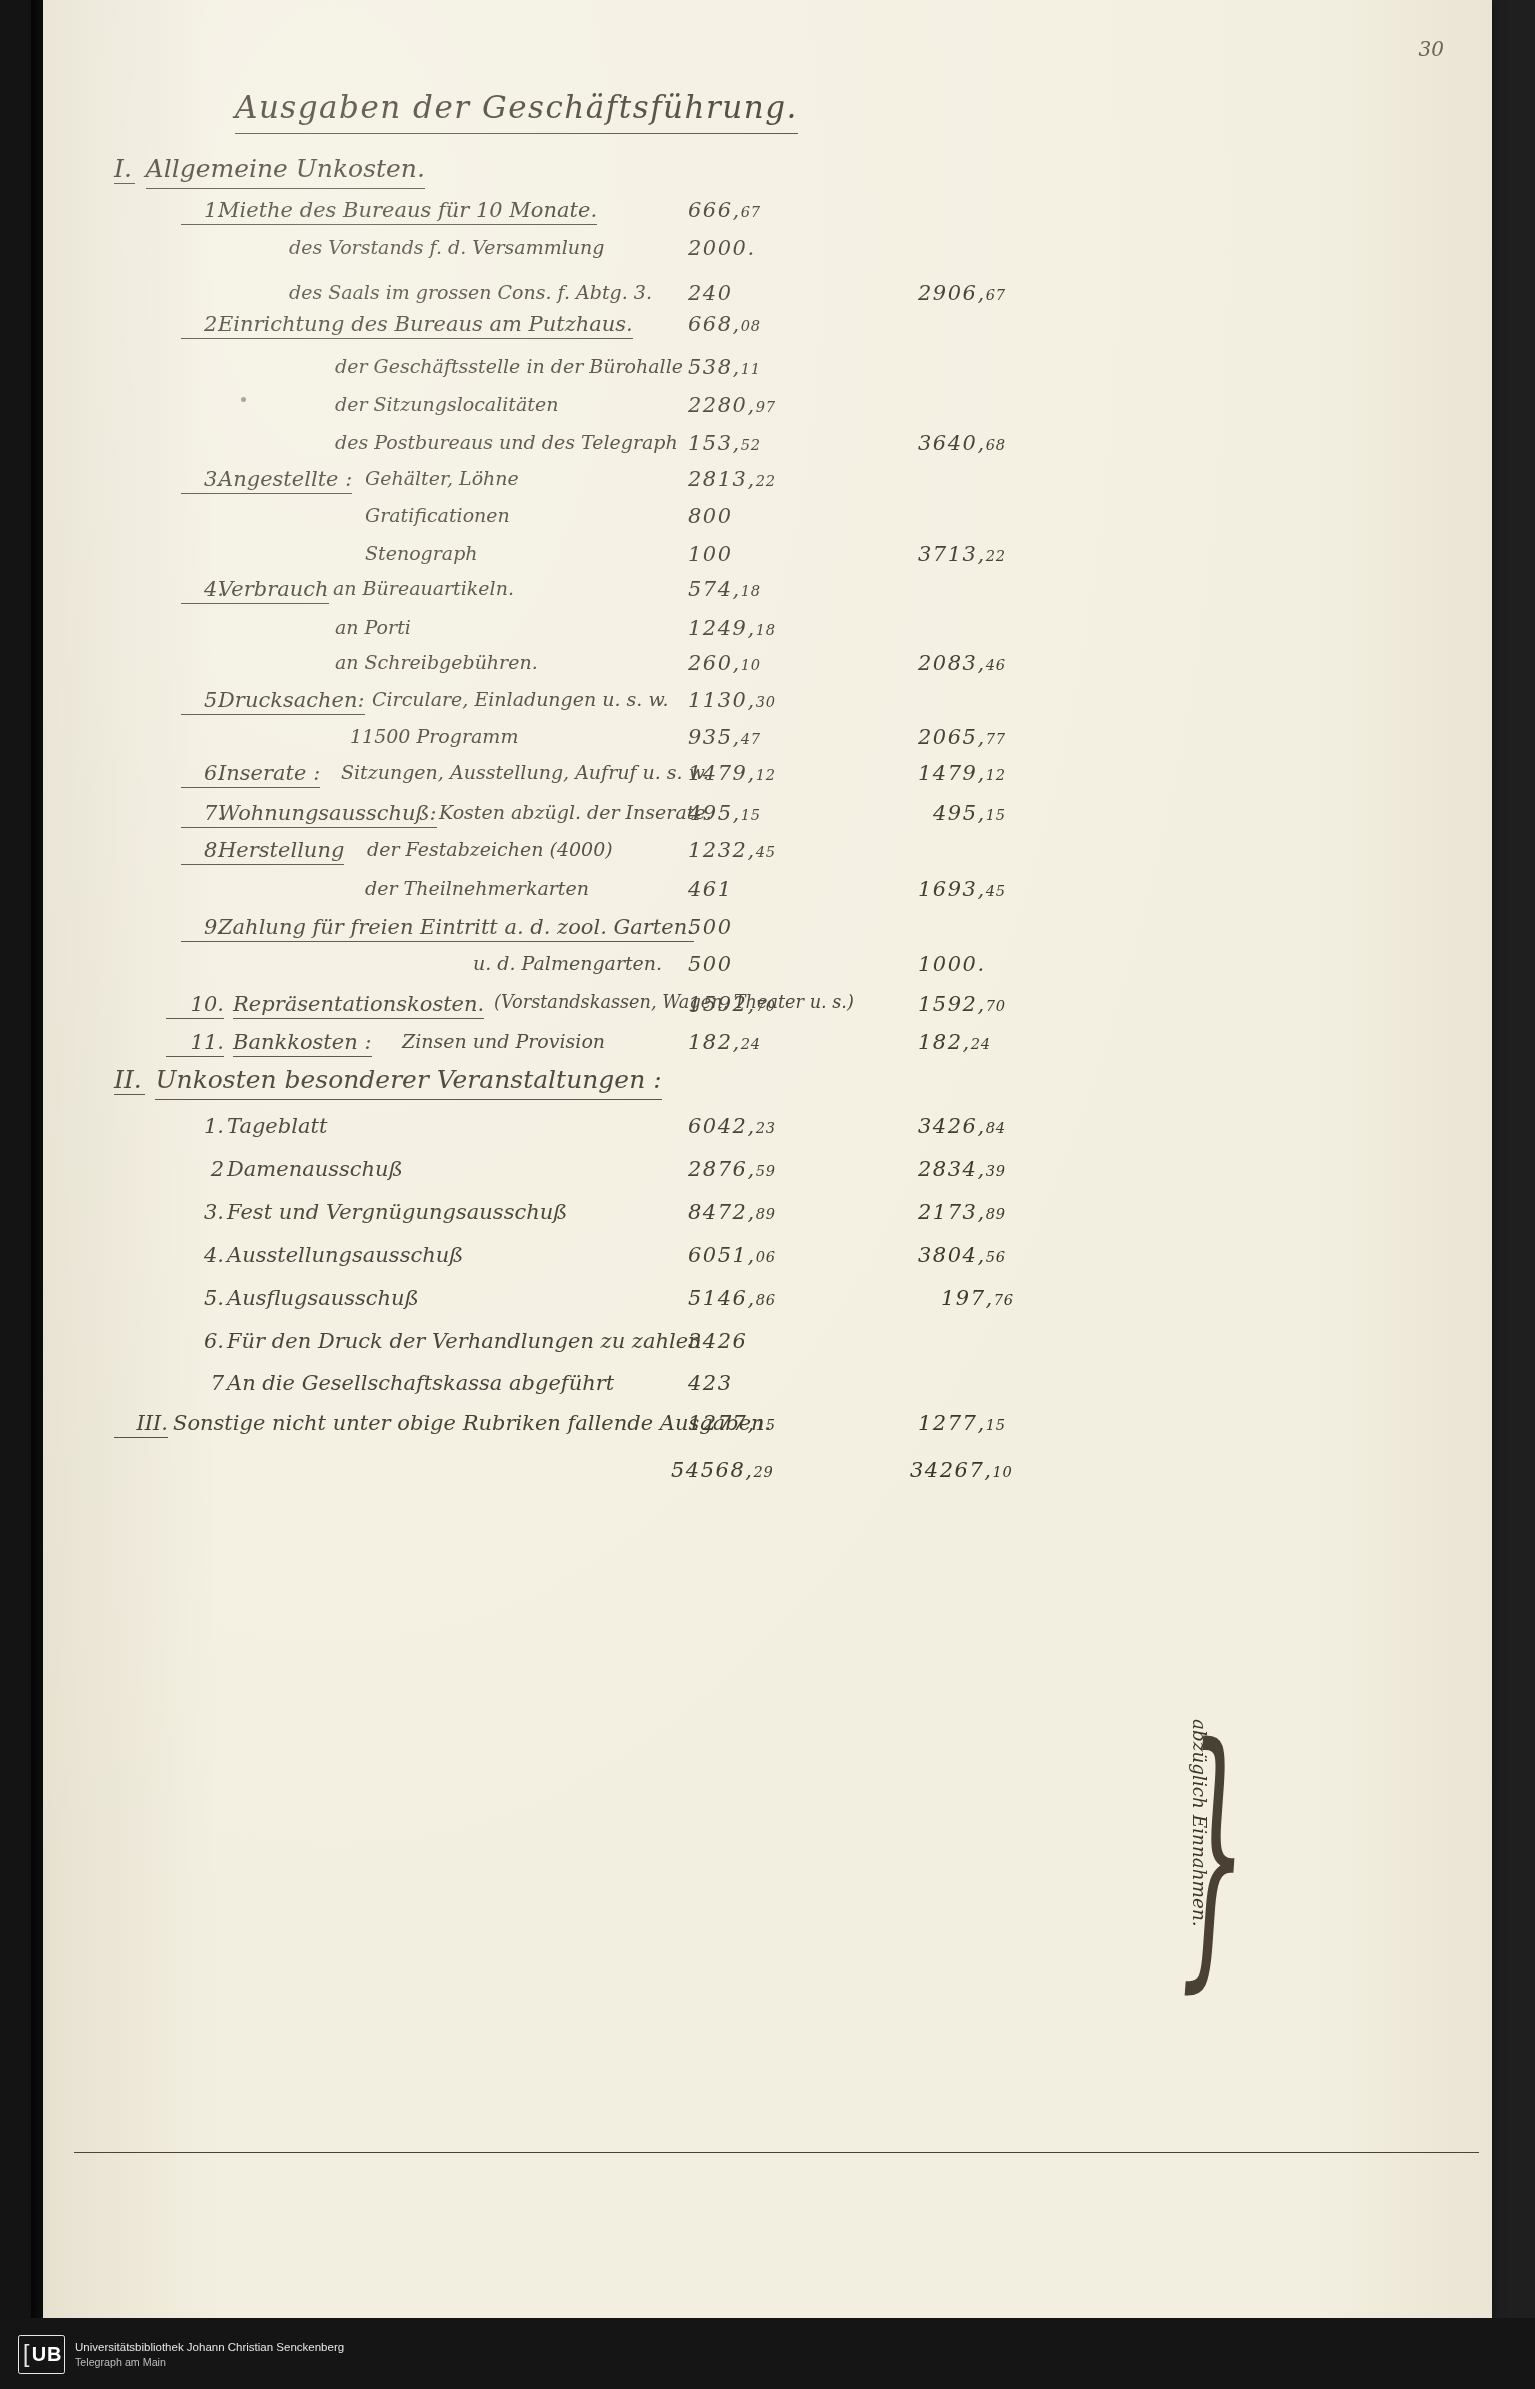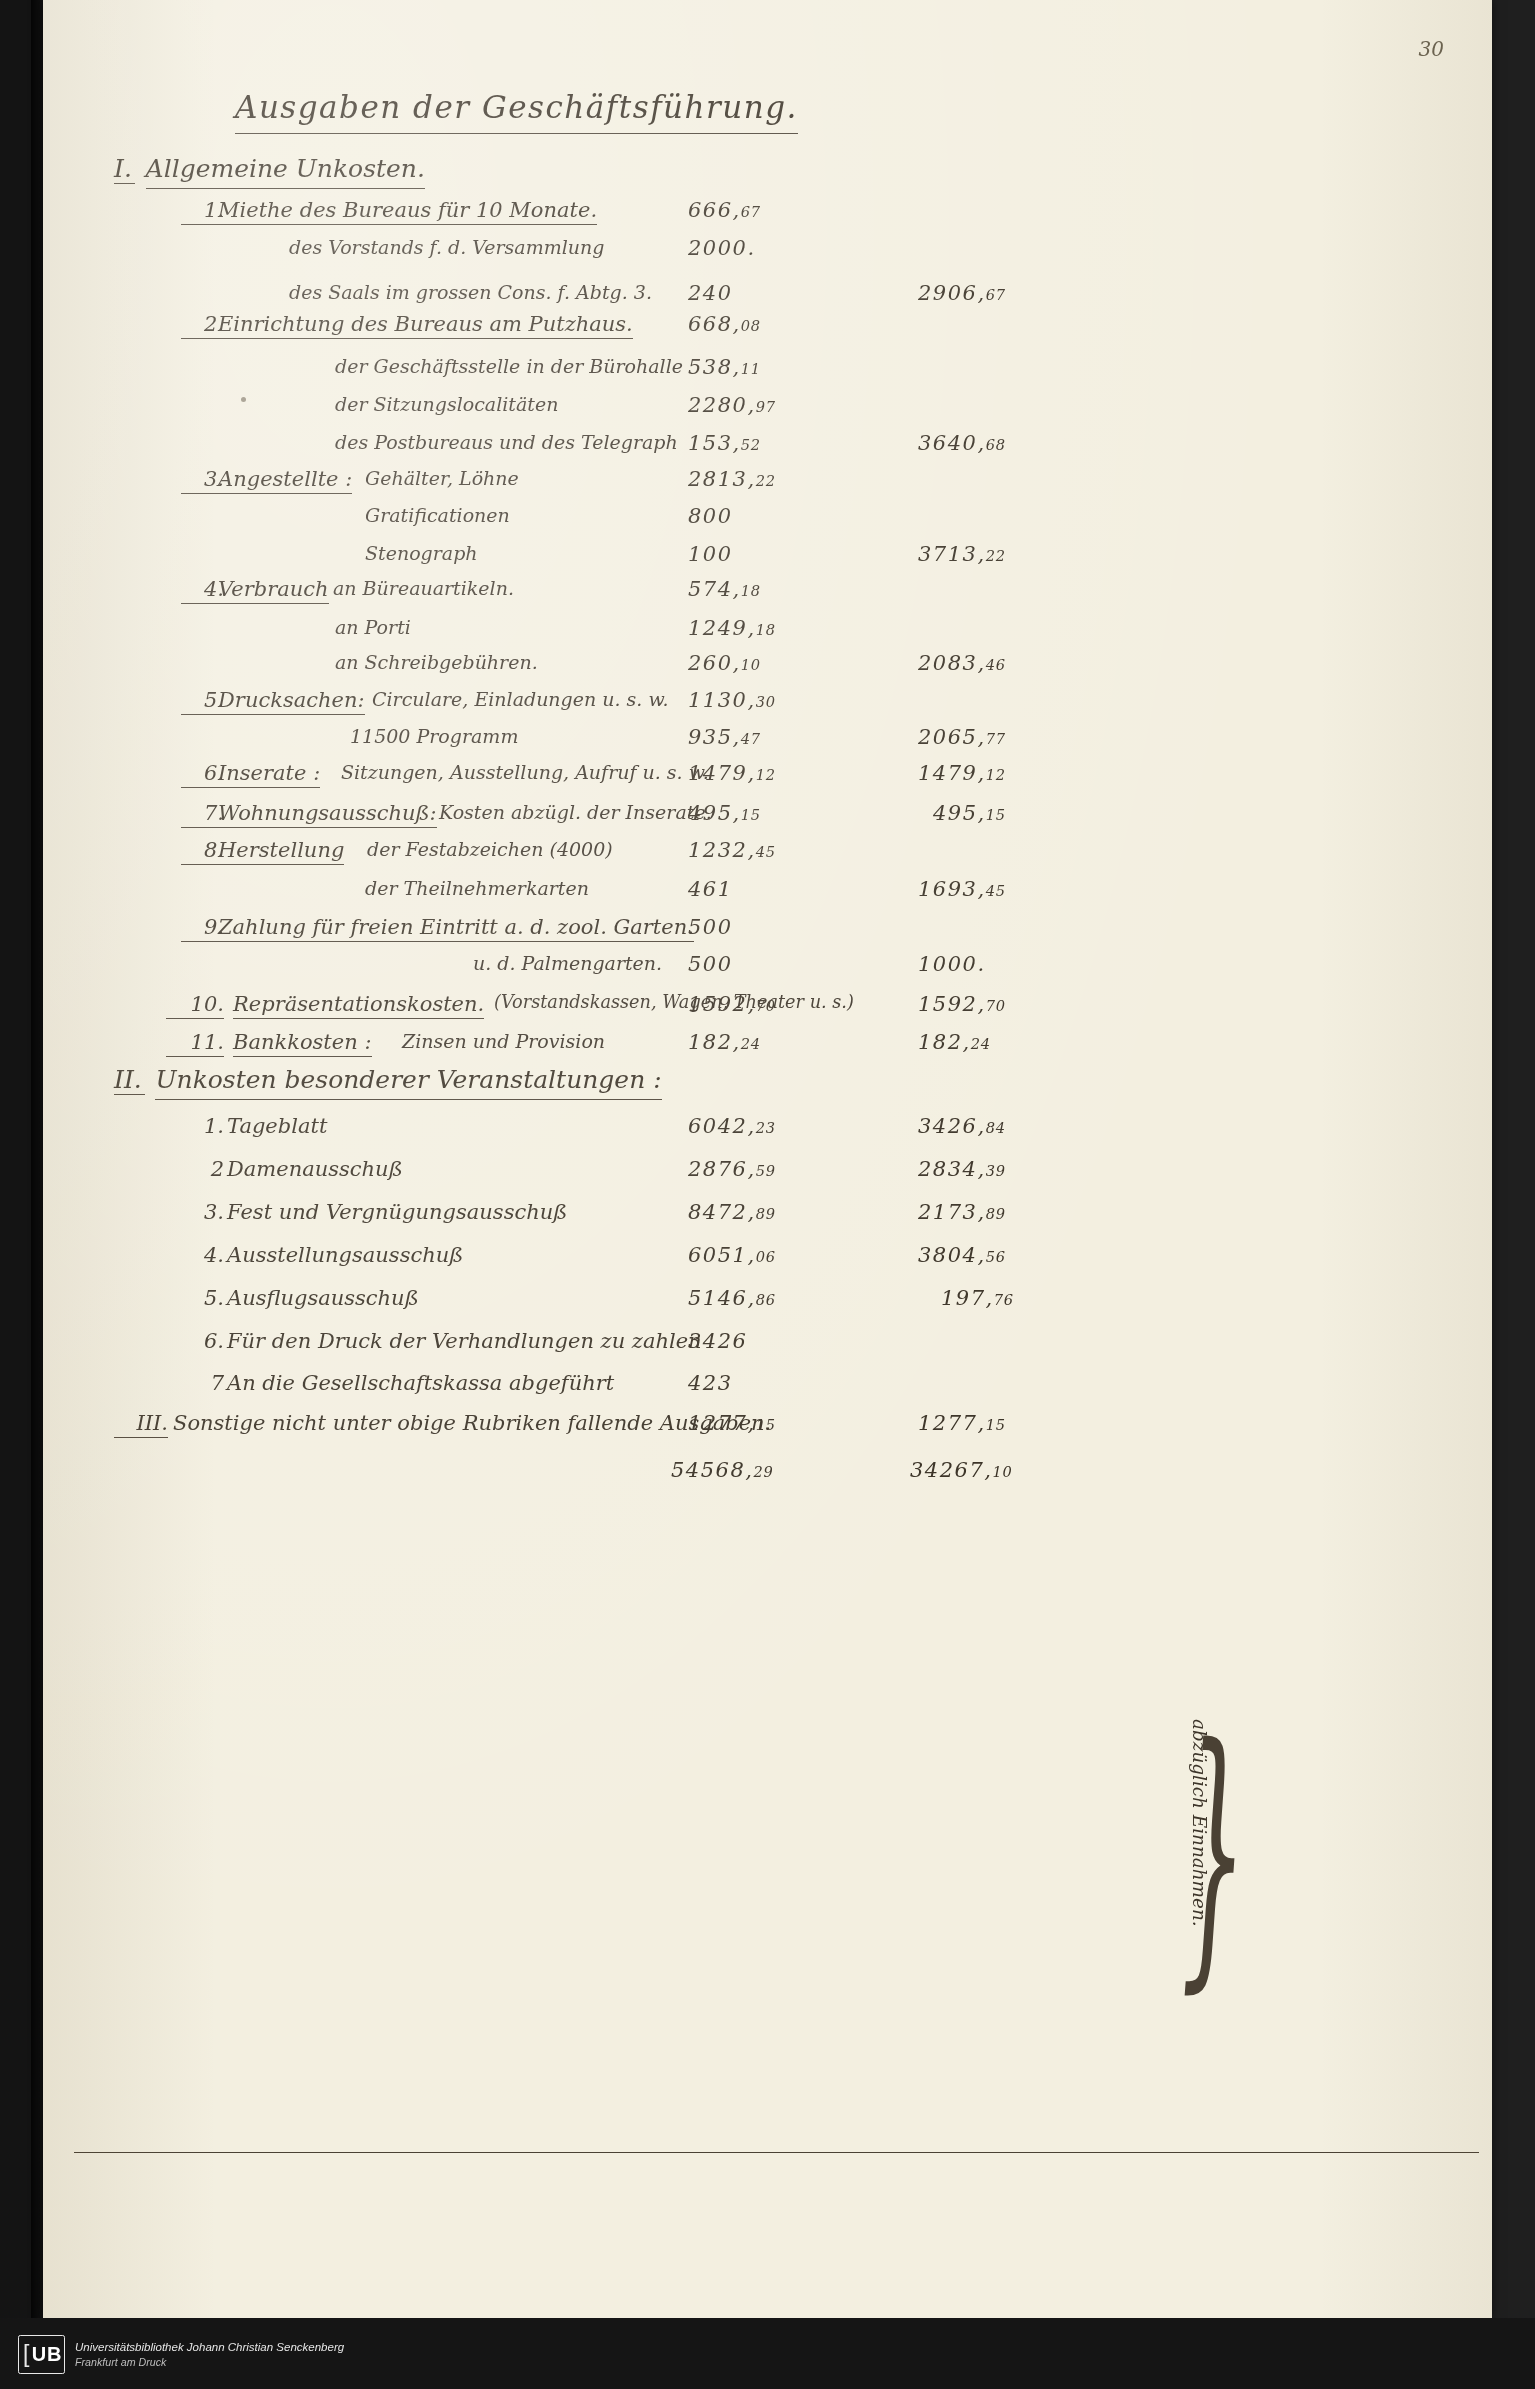--- a/index.html
+++ b/index.html
@@ -104,21 +104,20 @@
     margin: 0 1.5px;
   }
   .footer-text {
     position: absolute;
     left: 75px;
     top: 21.5px;
     font-family: "Liberation Sans", sans-serif;
     font-size: 11.5px;
     line-height: 15.4px;
     color: #e6e6e6;
-    font-style: italic;
   }
   .footer-text .line2 { color: #bdbdbd; font-size: 10.7px; }
 
   
   .hw {
     font-family: "DejaVu Serif", serif;
     font-style: italic;
     color: #3b3326;
   }
 
@@ -504,16 +503,16 @@
 
 </div>
 
 <div class="footer-bar">
   <div class="ub-logo">
     <span class="bracket">[</span>
       <span>UB</span>
   </div>
   <div class="footer-text">
     <div>Universitätsbibliothek Johann Christian Senckenberg</div>
-    <div class="line2">Frankfurt am Druck</div>
+    <div class="line2">Telegraph am Main</div>
   </div>
 </div>
 
 
 </body></html>

